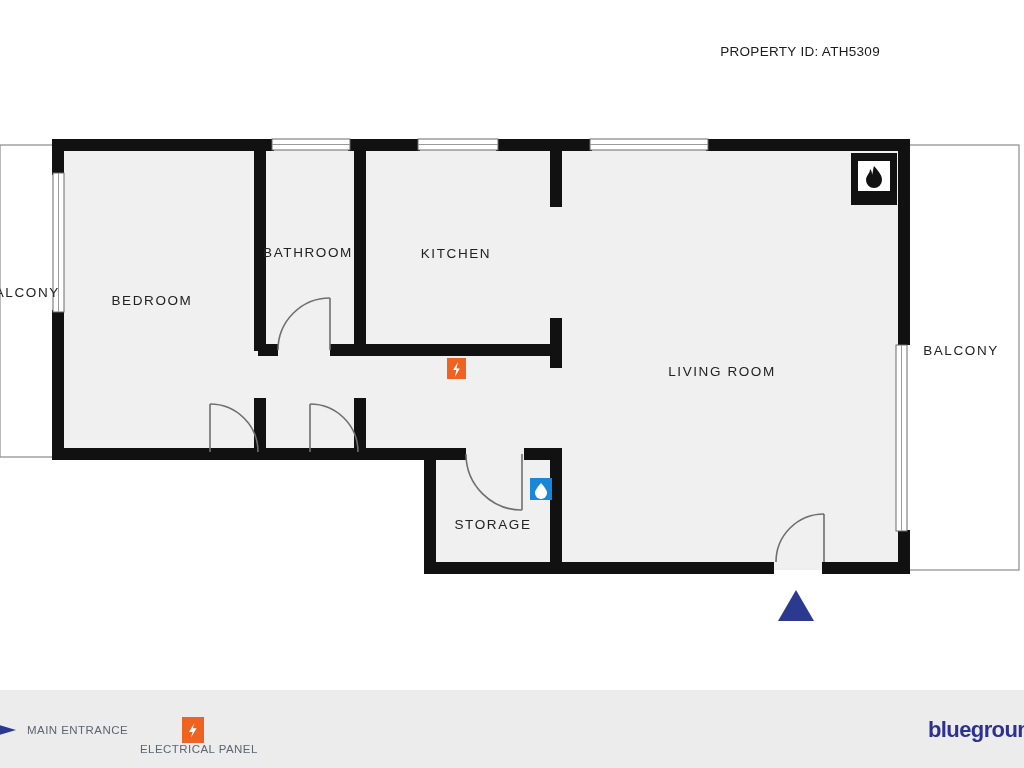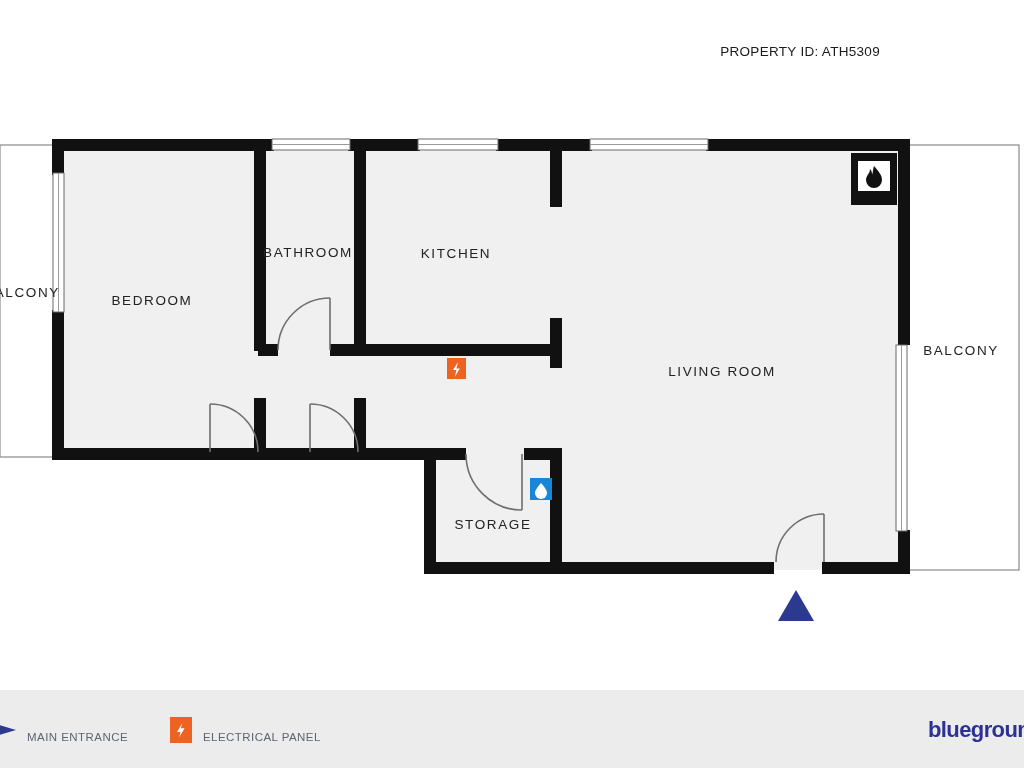--- a/index.html
+++ b/index.html
@@ -45,21 +45,21 @@
     position: absolute;
     left: 0;
     top: 690px;
     width: 1024px;
     height: 78px;
     background: #ececec;
   }
   .legend-item {
     position: absolute;
     display: flex;
-    align-items: flex-end;
+    align-items: center;
     height: 26px;
     top: 717px;
   }
   .legend-label {
     font-size: 11.5px;
     letter-spacing: 0.45px;
     color: #5e6470;
     white-space: nowrap;
     font-family: "Liberation Sans", sans-serif;
   }
@@ -245,21 +245,21 @@
 
   <div class="legend-item" style="left:0px;">
     <div class="legend-chip" style="margin-right:5px;">
       <svg width="22" height="14" viewBox="0 0 22 14">
         <polygon points="-4,1 16,7 -4,13" fill="#2b3a8f"></polygon>
       </svg>
     </div>
     <span class="legend-label">MAIN ENTRANCE</span>
   </div>
 
-  <div class="legend-item" style="left:170px;">
+  <div class="legend-item" style="left:140px;flex-direction:column;">
     <div class="legend-chip chip-elec">
       <svg width="12" height="16" viewBox="0 0 12 16">
         <path d="M 7.4 1 l -5.4 9 h 3.6 l -1.6 5.4 l 5.6 -9.2 h -3.8 z" fill="#ffffff"></path>
       </svg>
     </div>
     <span class="legend-label">ELECTRICAL PANEL</span>
   </div>
 
 
   <div class="logo">blueground</div>

